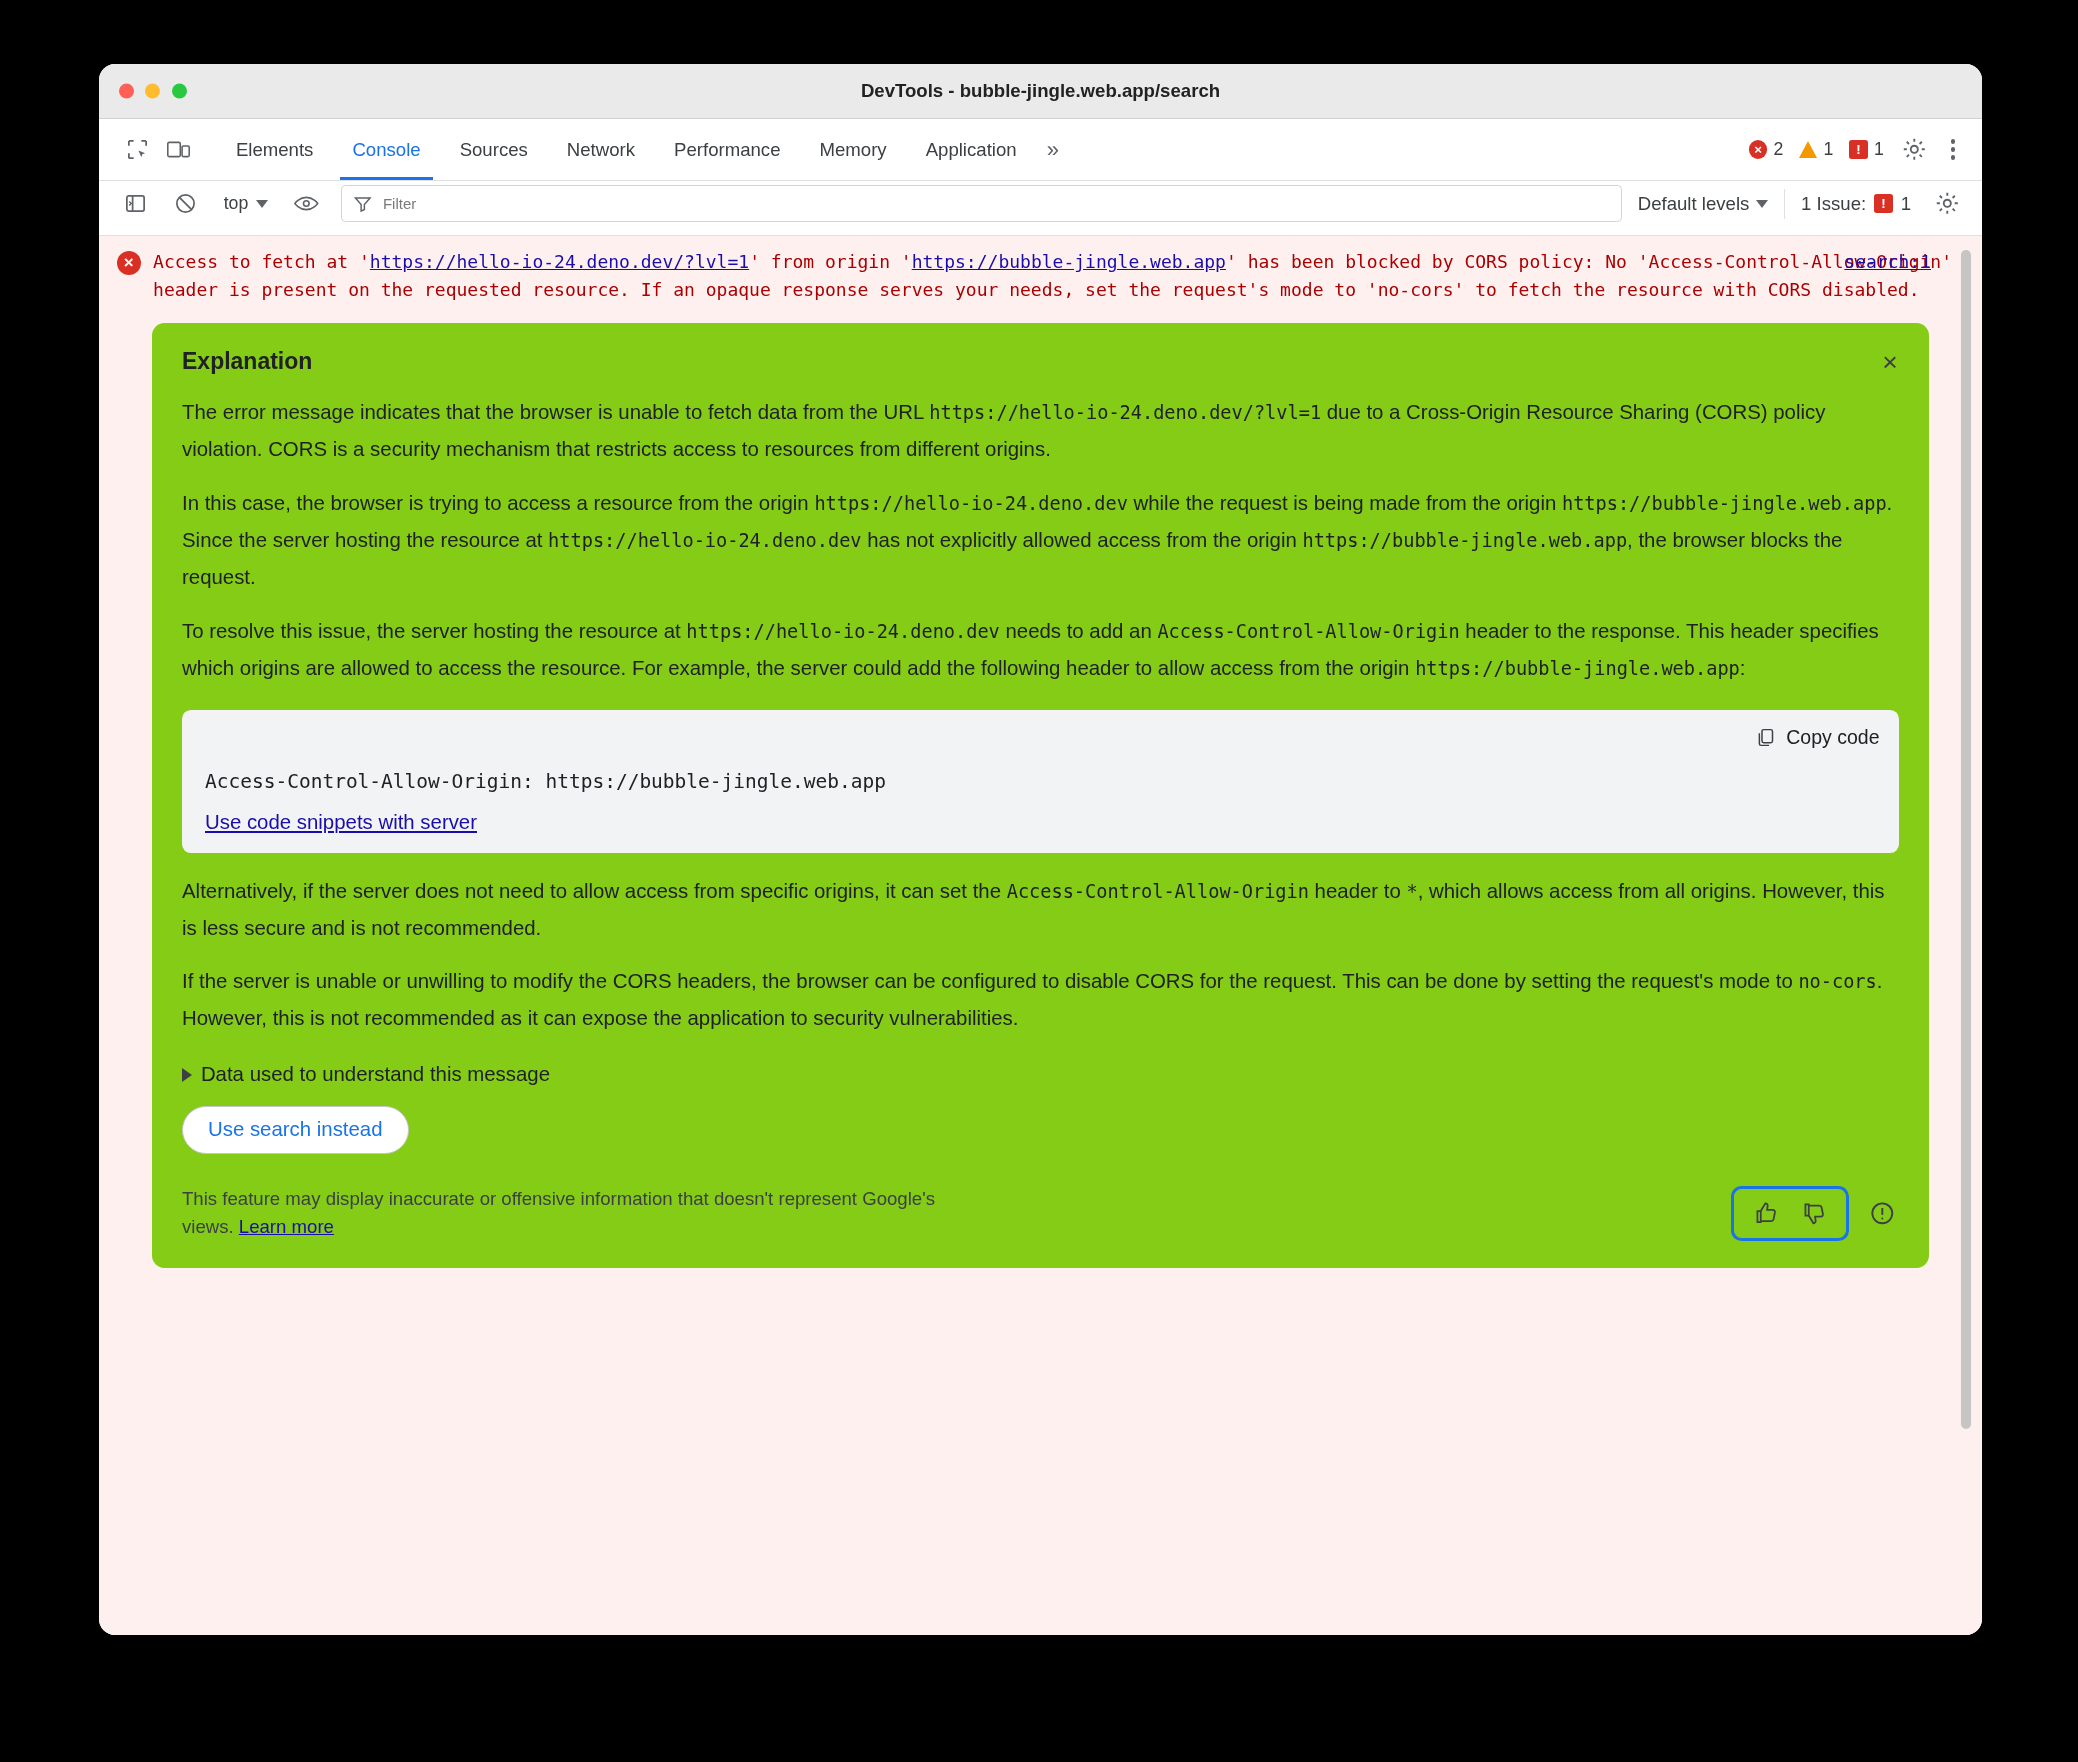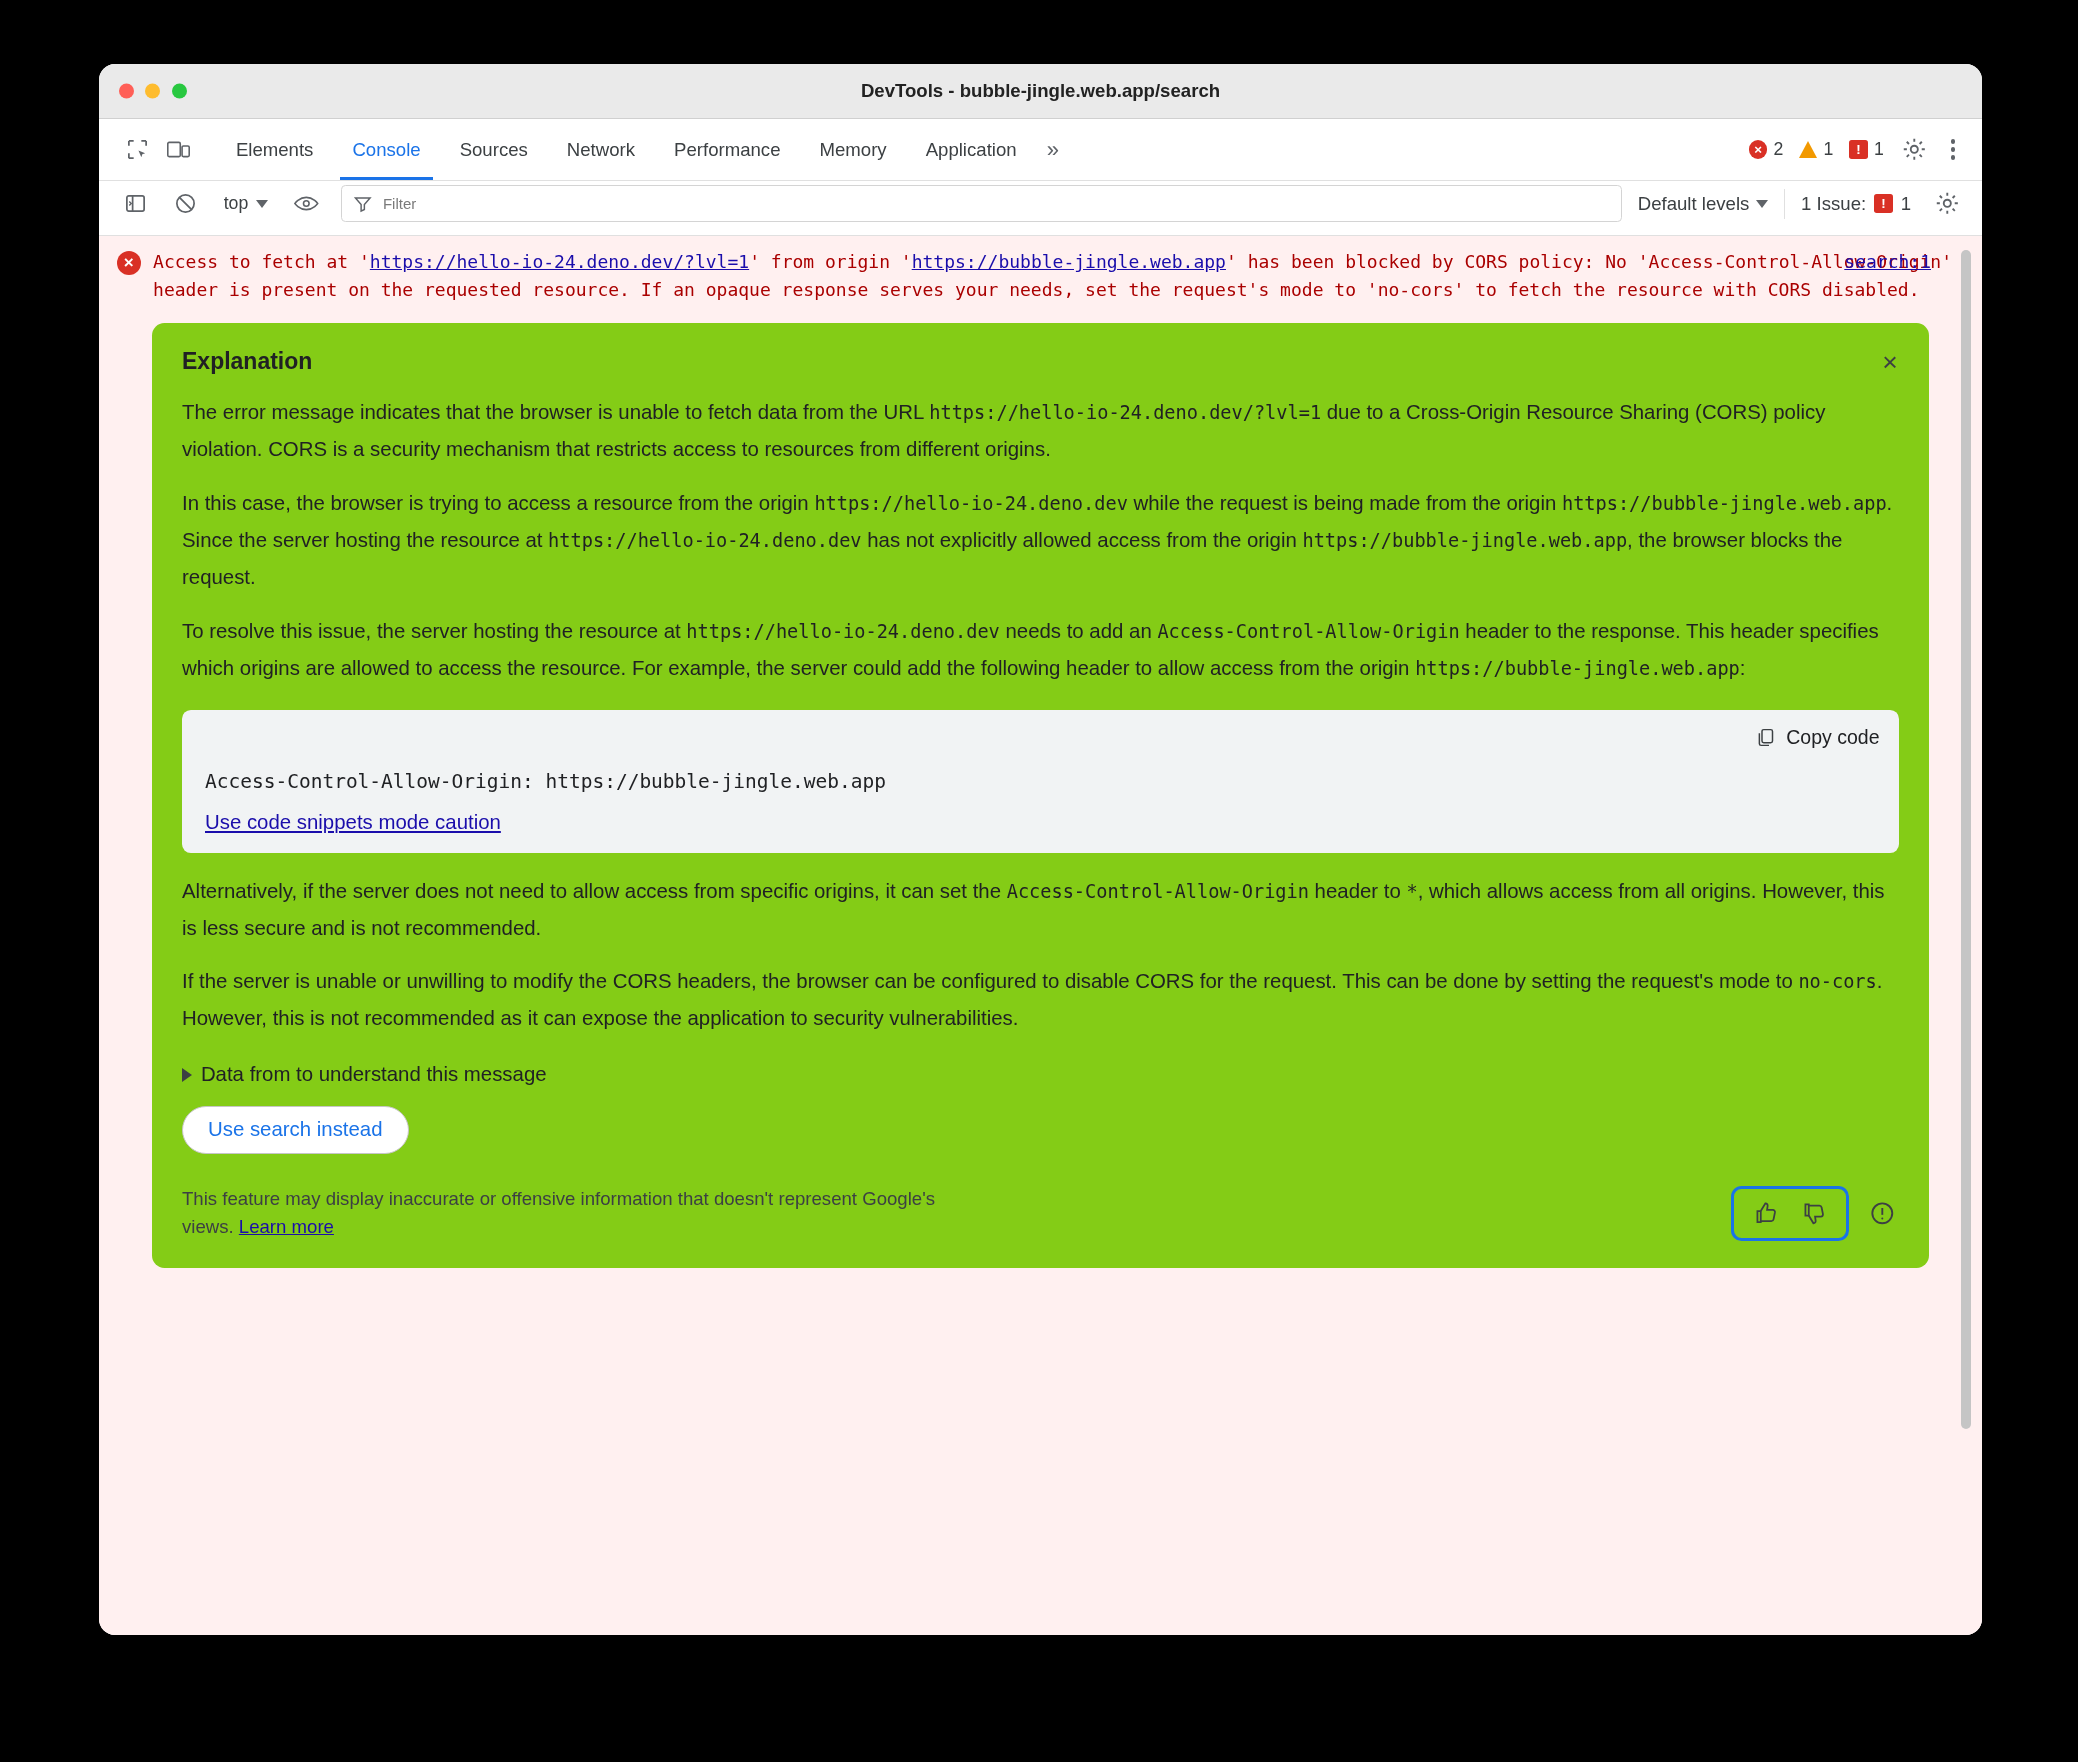--- a/index.html
+++ b/index.html
@@ -524,35 +524,35 @@
           <span>
             <svg width="21" height="21" viewBox="0 0 24 24" fill="none" stroke="#3c4043" stroke-width="1.7">
               <rect x="8" y="3" width="12" height="15" rx="2"></rect>
               <path d="M5 7v12a2 2 0 0 0 2 2h9"></path>
             </svg>
           </span>
           <span class="copy-label">Copy code</span>
         </div>
         <div class="code-body">
           <div class="code-line">Access-Control-Allow-Origin: https://bubble-jingle.web.app</div>
-          <a href="#" class="caution-link">Use code snippets mode caution</a>
+          <a href="#" class="caution-link">Use code snippets with server</a>
         </div>
       </div>
 
       <p class="p">
         <span>Alternatively, if the server does not need to allow access from specific origins, it can set the </span><span class="mono">Access-Control-Allow-Origin</span><span> header to </span><span class="mono">*</span><span>, which allows access from all origins. However, this is less secure and is not recommended.</span>
       </p>
 
       <p class="p">
         <span>If the server is unable or unwilling to modify the CORS headers, the browser can be configured to disable CORS for the request. This can be done by setting the request's mode to </span><span class="mono">no-cors</span><span>. However, this is not recommended as it can expose the application to security vulnerabilities.</span>
       </p>
 
       <div class="disclosure">
         <span class="tri-right"></span>
-        <span>Data from to understand this message</span>
+        <span>Data used to understand this message</span>
       </div>
 
       <div class="pill-btn">Use search instead</div>
 
       <div class="footer">
         <div class="footer-text">
           <span>This feature may display inaccurate or offensive information that doesn't represent Google's views. </span><a href="#">Learn more</a>
         </div>
         <div class="rating">
           <div class="rate-box">

